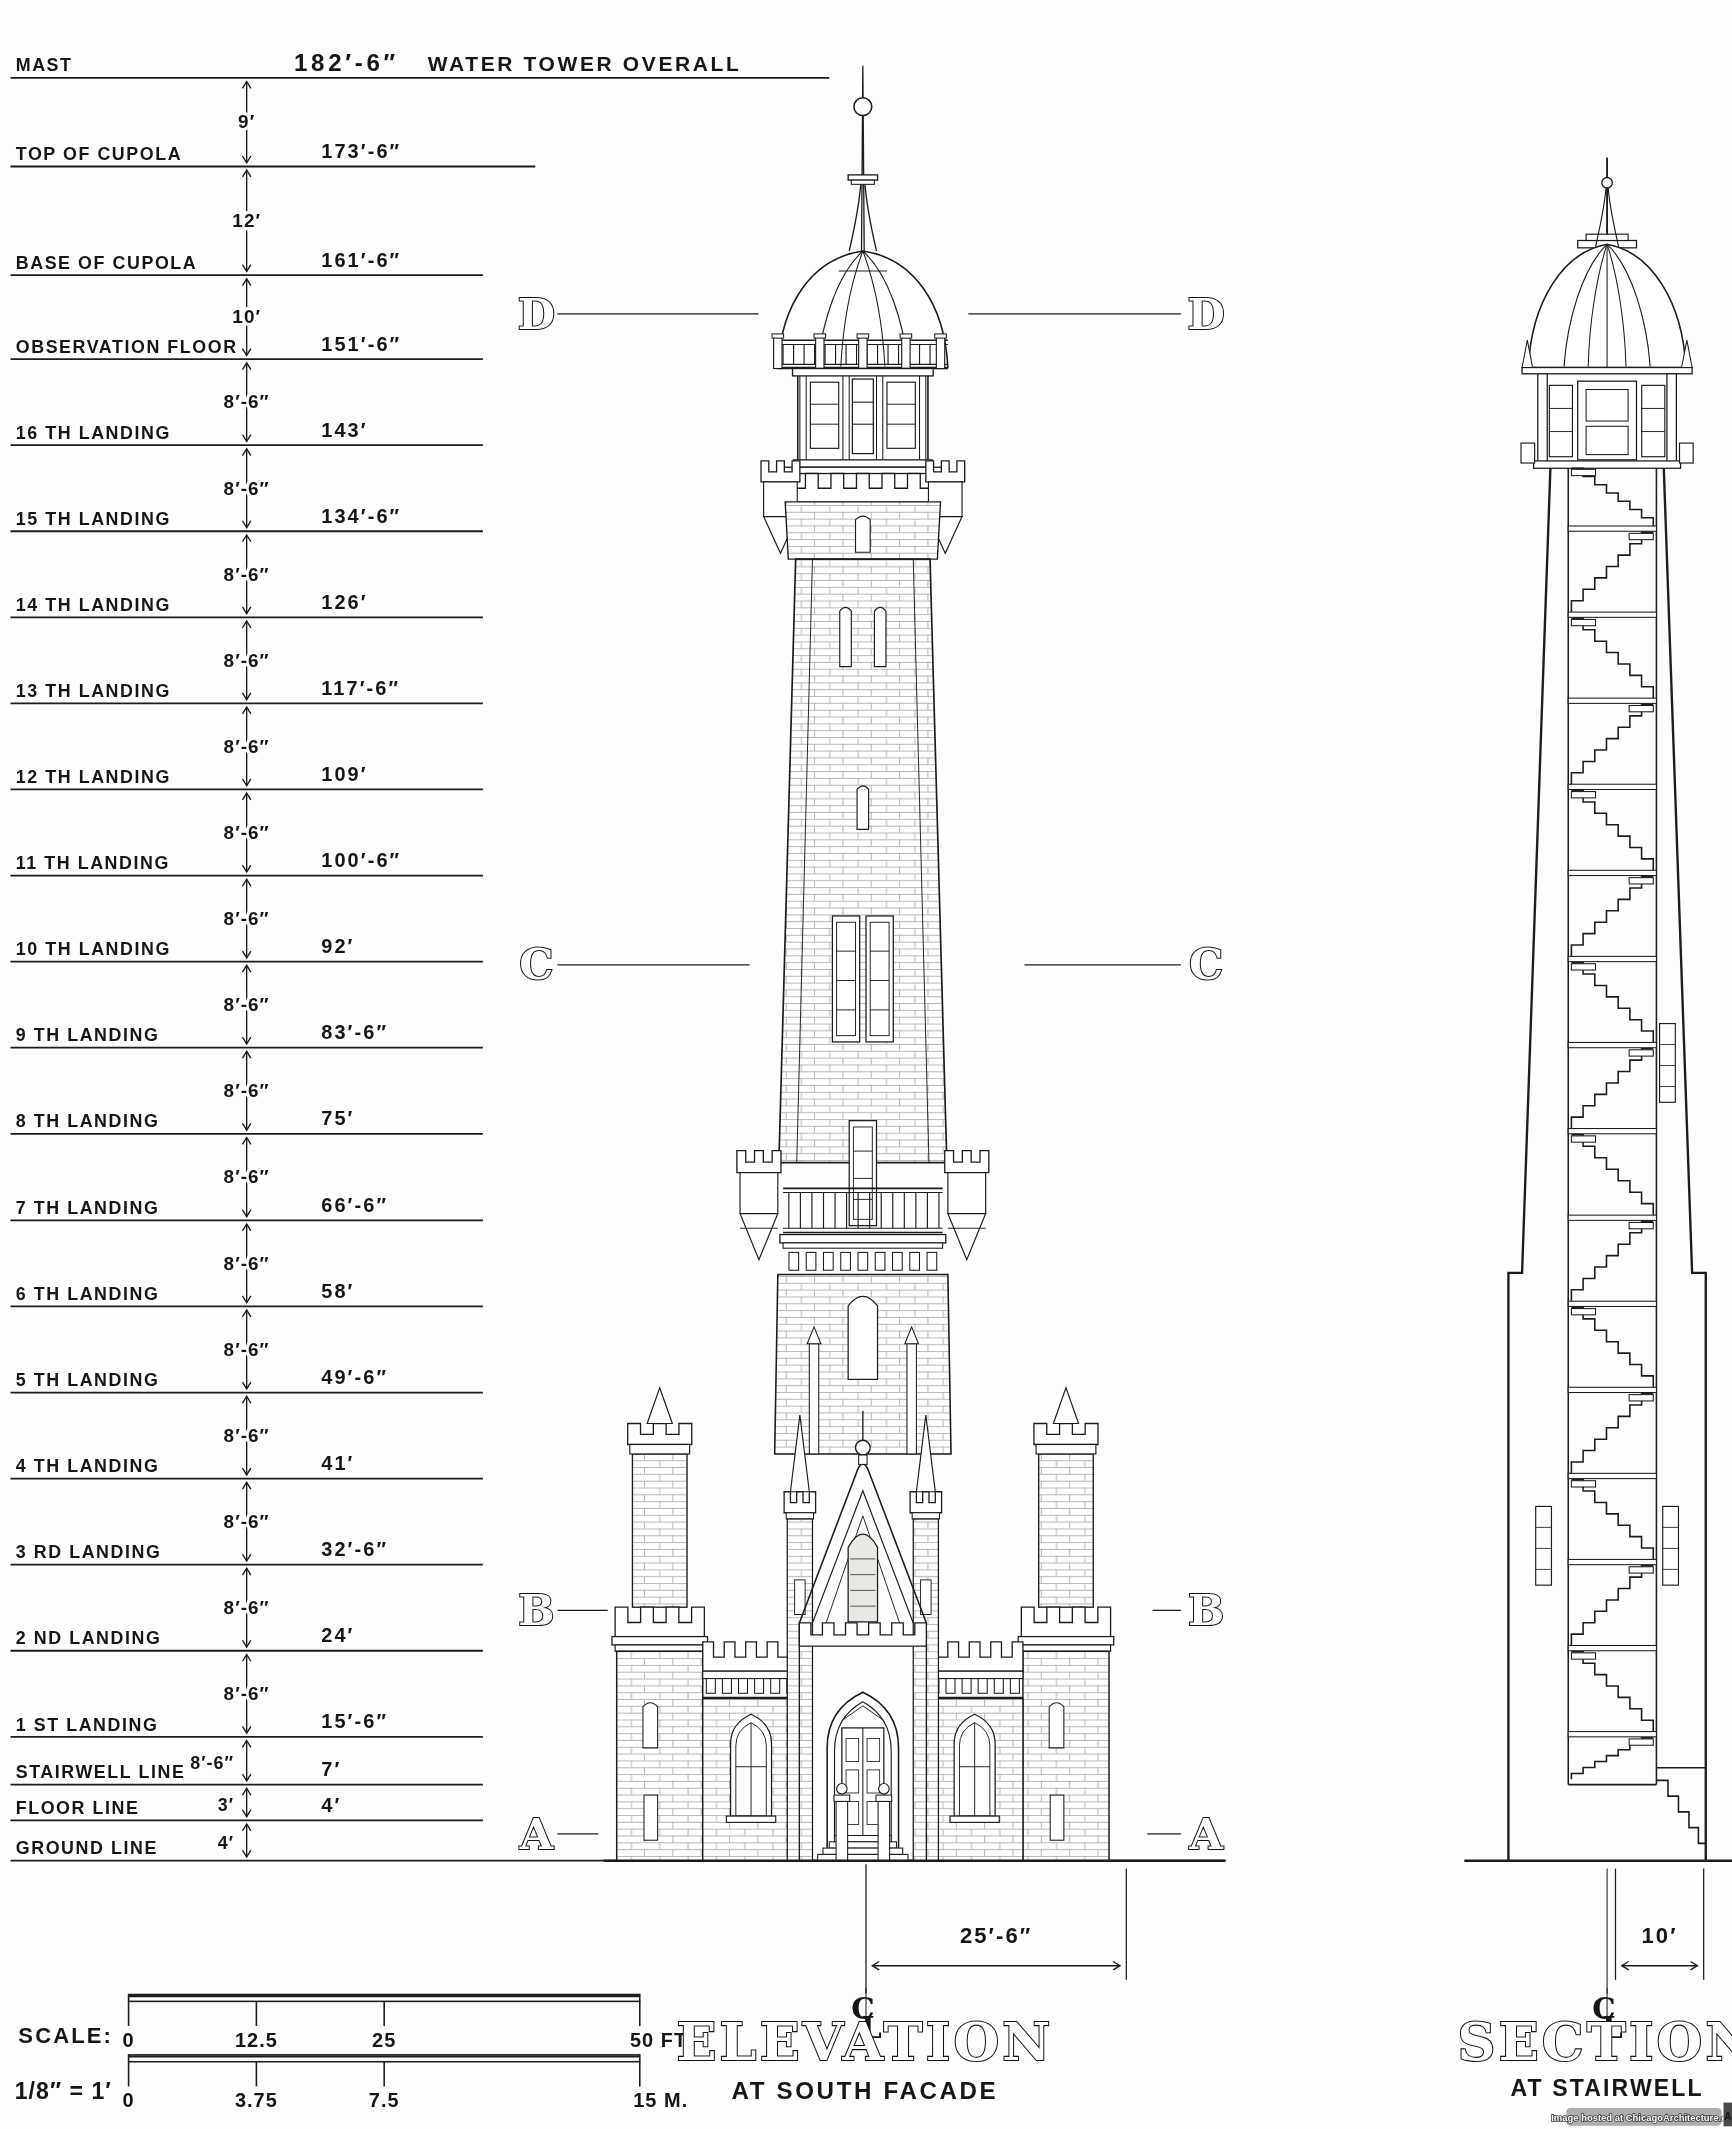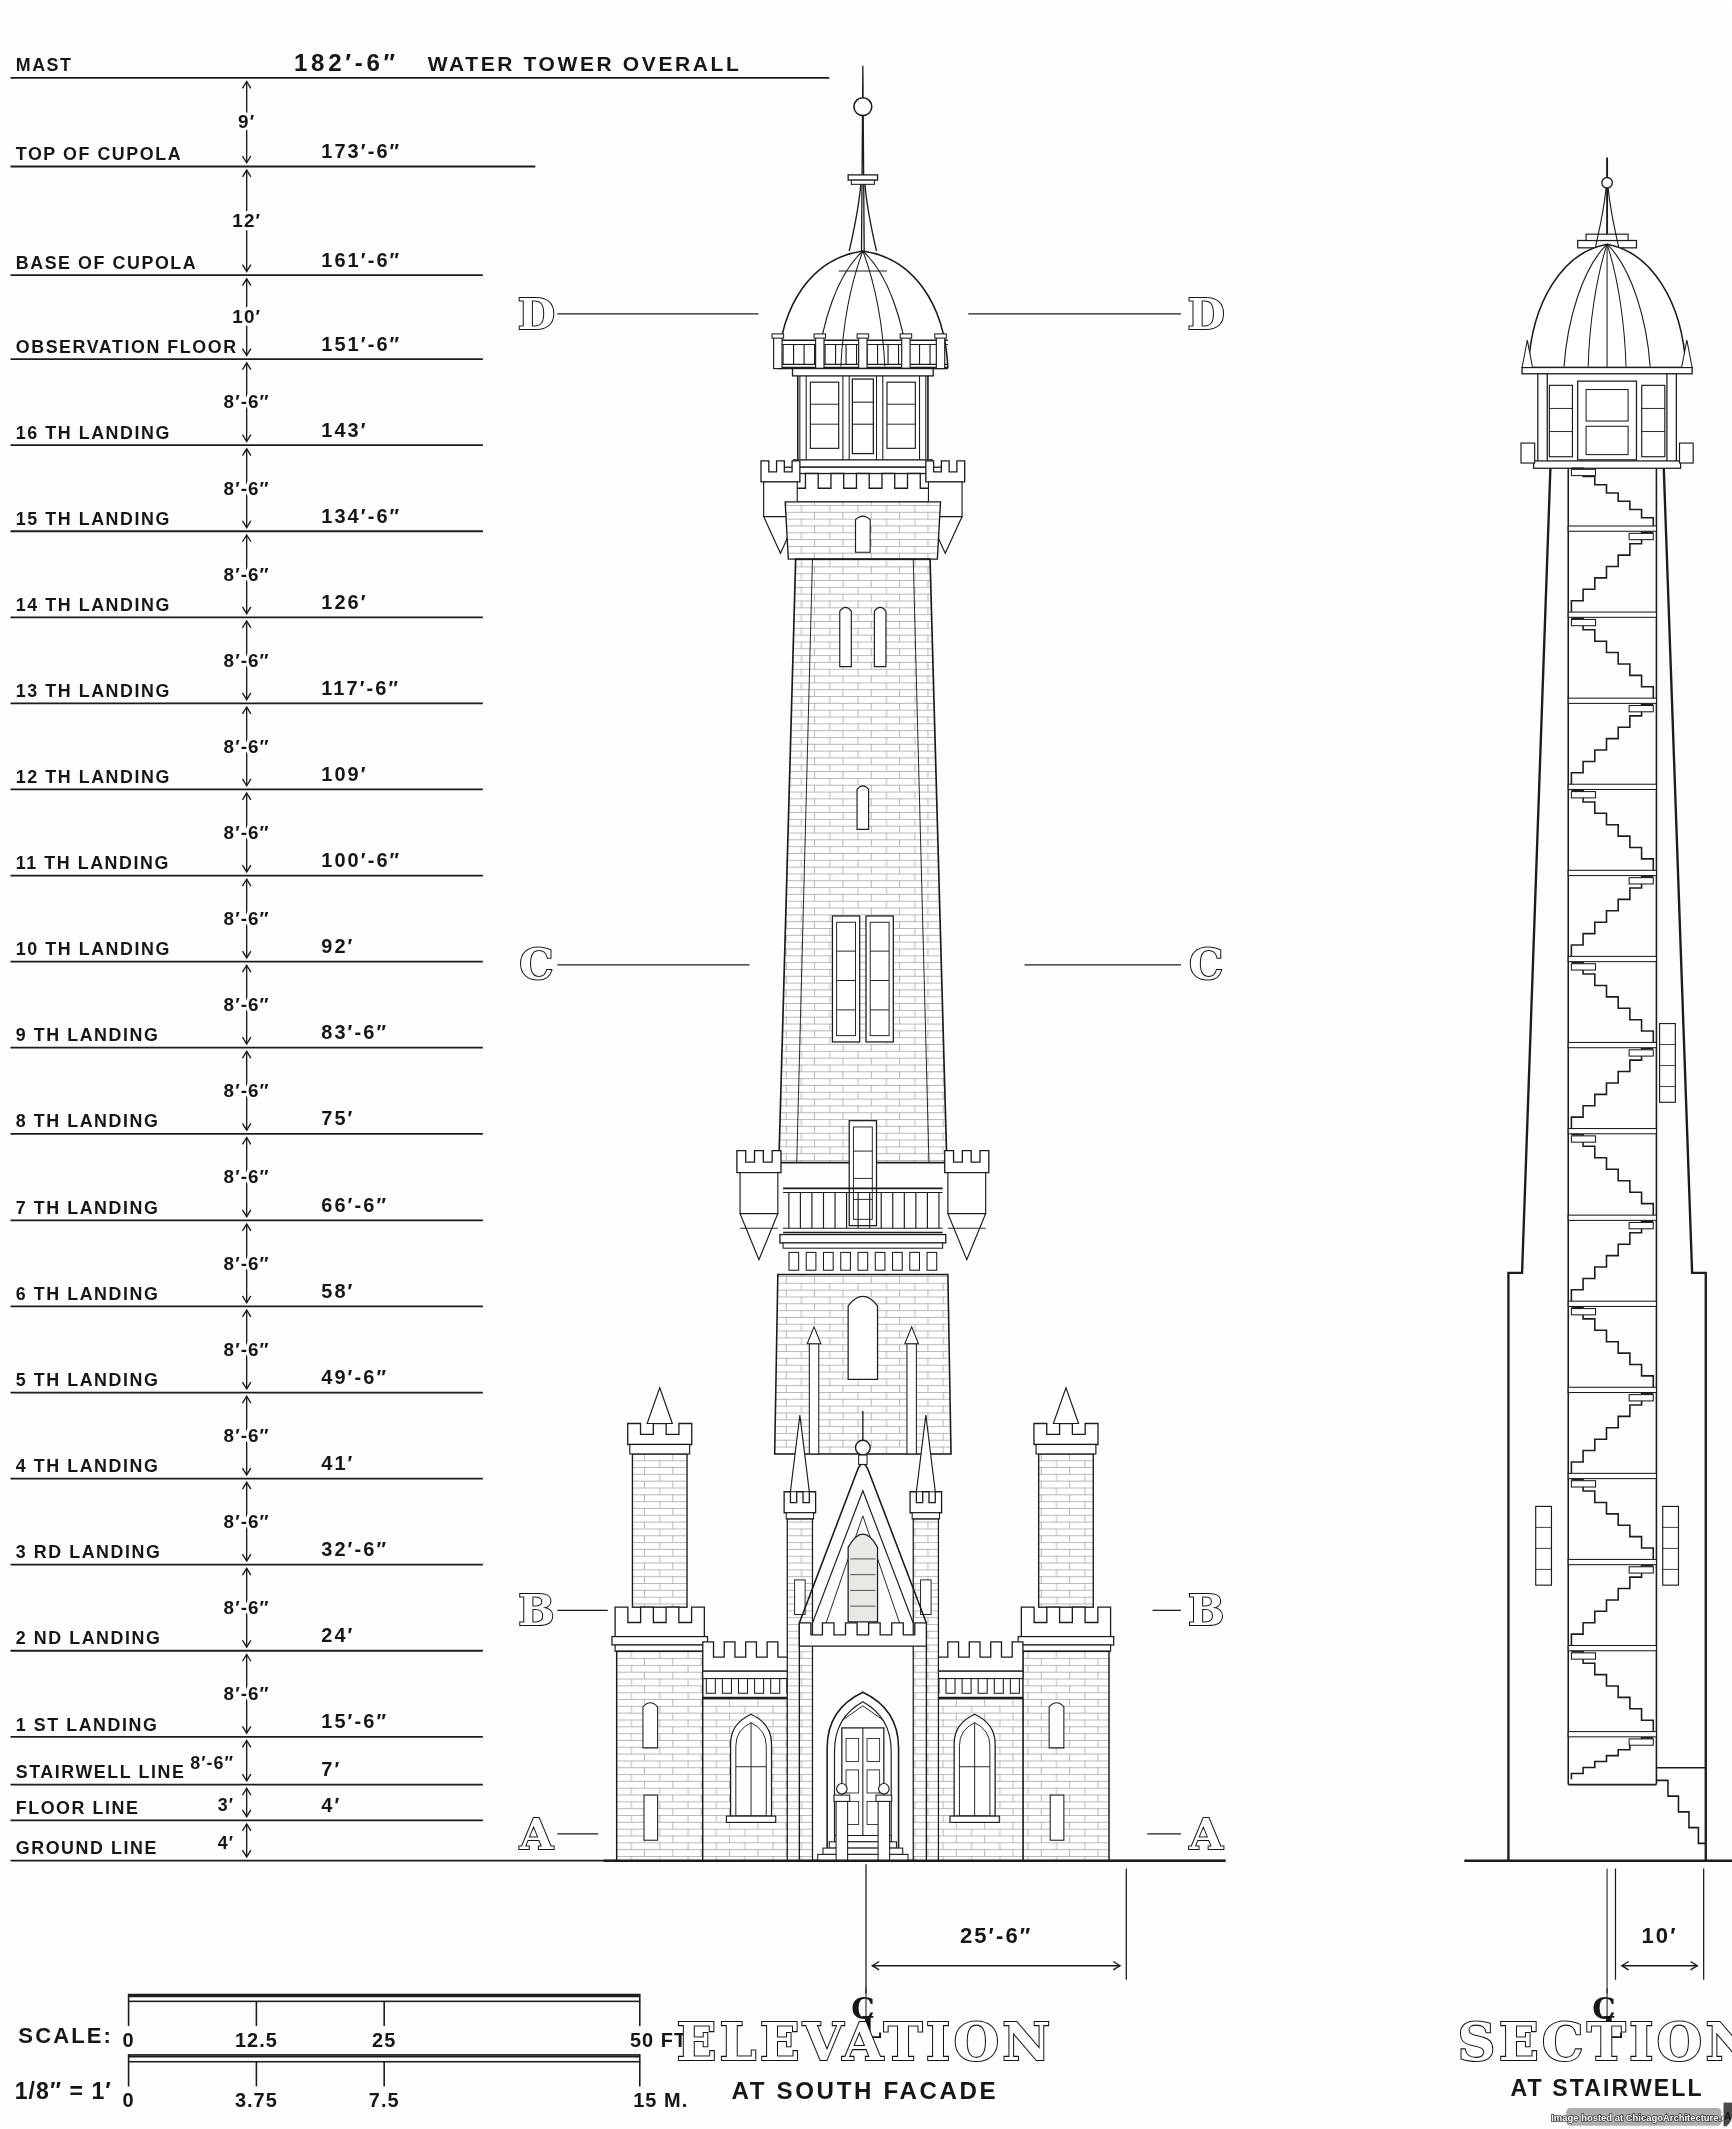--- a/index.html
+++ b/index.html
@@ -1,16 +1,16 @@
 <!DOCTYPE html>
 <html style="font-size:8.4px"><head>
 <meta charset="utf-8">
 <style>
   html,body{margin:0;padding:0;background:#ffffff;}
-  #canvas{position:relative;width:1732px;height:2129px;background:#fdfdfb;overflow:hidden;border-radius:14px;}
+  #canvas{position:relative;width:1732px;height:2129px;background:#fdfdfb;overflow:hidden;}
   svg{display:block;}
   svg text{font-family:"Liberation Sans",sans-serif;font-weight:700;fill:#161616;}
   svg text.serif{font-family:"DejaVu Serif",serif;}
   svg text.outline{fill:#ffffff;stroke:#141414;stroke-width:4px;paint-order:stroke;}
   svg text.halo{stroke:#fdfdfb;stroke-width:12px;paint-order:stroke;}
   svg text.wm{font-weight:700;fill:#ffffff;stroke:#3a3a3a;stroke-width:3px;paint-order:stroke;}
 </style>
 </head>
 <body>
 

